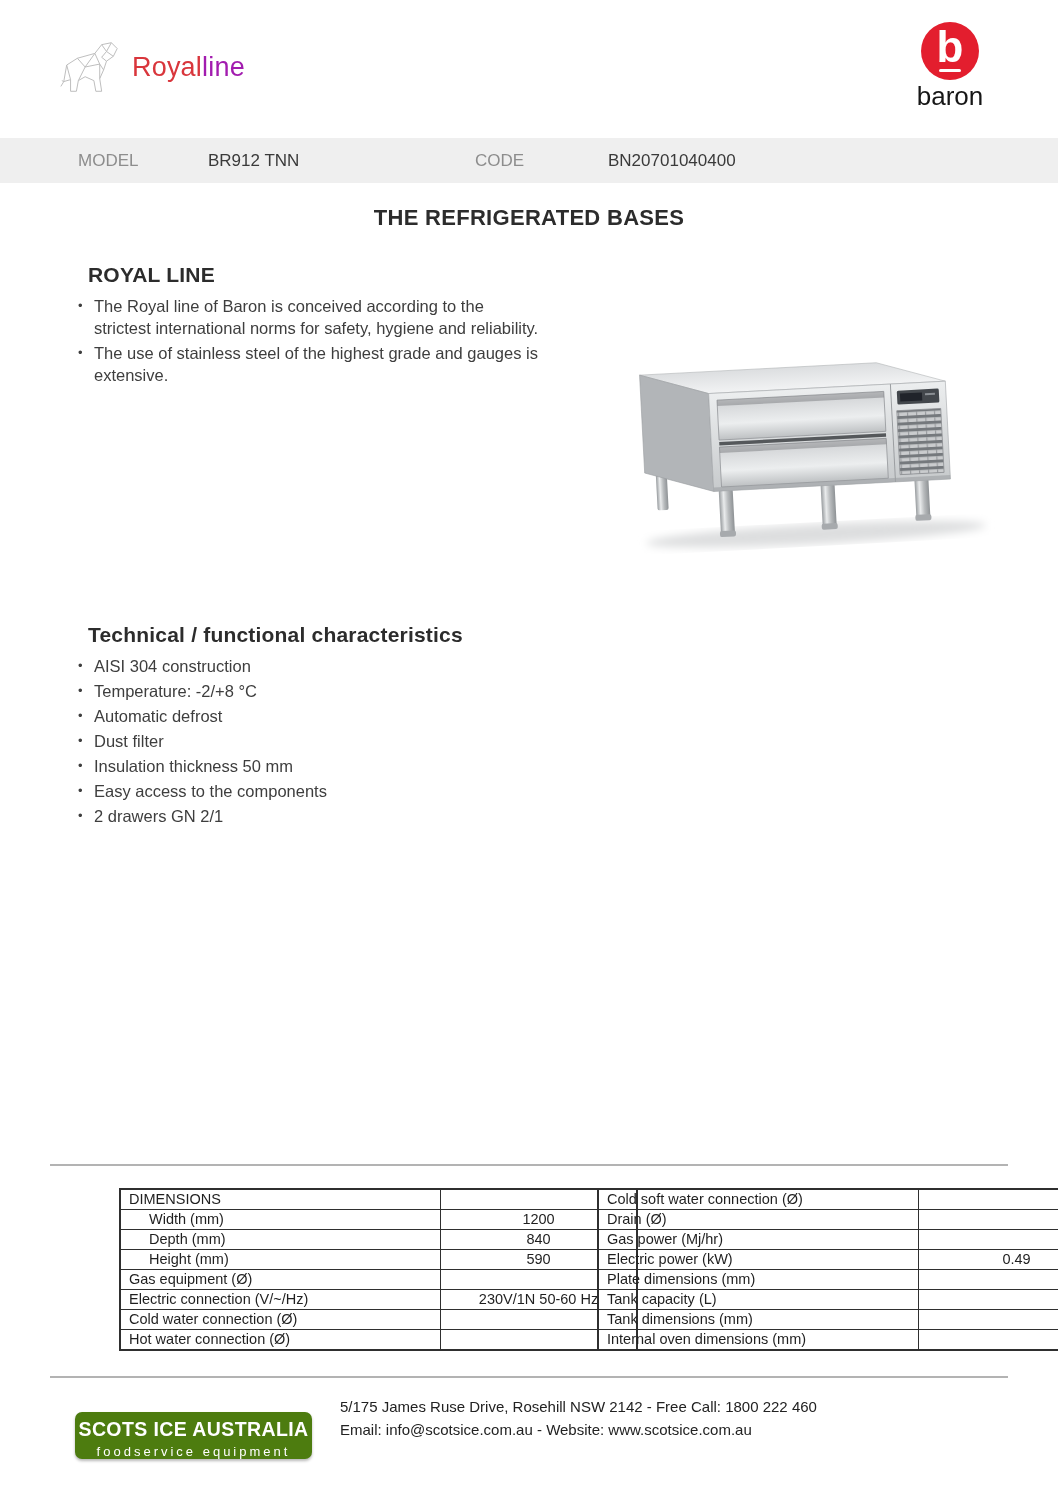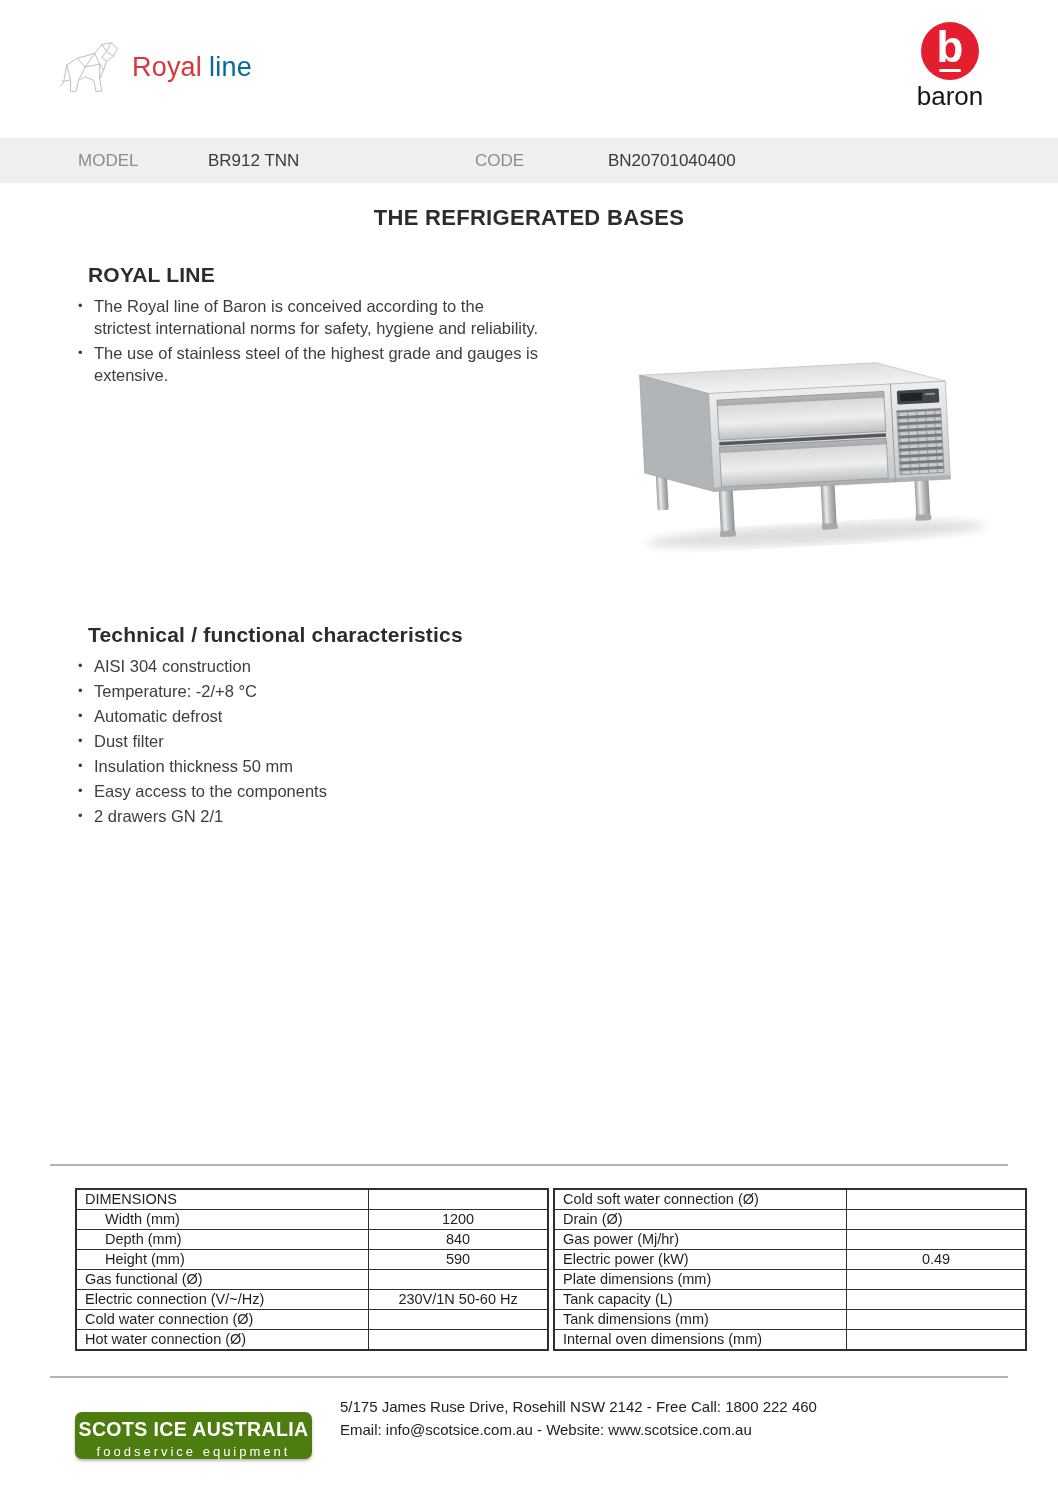--- a/index.html
+++ b/index.html
@@ -7,21 +7,21 @@
   .page {
     position:relative; width:1058px; height:1497px; margin:0 auto;
     background:#ffffff; overflow:hidden;
     font-family:"Liberation Sans", sans-serif; color:#3a3a3a;
   }
 
   
   .royal-logo { position:absolute; left:56px; top:36px; display:flex; align-items:center; }
   .royal-text { font-size:27px; margin-left:8px; letter-spacing:0.2px; }
   .royal-word1 { color:#d9363c; }
-  .royal-word2 { color:#0369a1; margin-left:7px; }
+  .royal-word2 { color:#a21caf; margin-left:0; }
 
   .baron-logo { position:absolute; right:60px; top:22px; width:96px; text-align:center; }
   .baron-circle { width:58px; height:58px; border-radius:50%; background:#e31e2e; margin:0 auto; position:relative; }
   .baron-b { position:absolute; top:-4px; left:50%; transform:translateX(-50%);
              color:#fff; font-size:44px; font-weight:bold; line-height:58px; }
   .baron-underline { position:absolute; bottom:8px; left:50%; transform:translateX(-50%);
              width:22px; height:3px; background:#fff; border-radius:2px; }
   .baron-name { font-size:26px; color:#161616; margin-top:1px; }
 
   
@@ -46,23 +46,23 @@
 
   
   .product { position:absolute; left:616px; top:336px; width:400px; height:218px; }
 
   
   .divider { position:absolute; left:50px; width:958px; height:2px; background:#b3b3b3; }
   .divider-1 { top:1164px; }
   .divider-2 { top:1376px; }
 
   
-  .spec-table { position:absolute; top:1188px; width:474px; border-collapse:collapse;
+  .spec-table { position:absolute; top:1188px; width:519px; border-collapse:collapse;
                 table-layout:fixed; font-size:14.5px; color:#1f1f1f;
-                border:2px solid #2f2f2f; }
+                border:2px solid #2f2f2f;margin-left:44px; }
   .spec-left  { left:75px; }
   .spec-right { left:553px; }
   .spec-table td { border:1px solid #2f2f2f; height:19.3px; line-height:19px;
                    padding:0 8px; white-space:nowrap; overflow:hidden; }
   .spec-table td.label { width:62%; text-align:left; }
   .spec-table td.value { text-align:center; }
   .spec-table td.indent { padding-left:28px; }
 
   
   .footer-badge { position:absolute; left:75px; top:1412px; width:237px; height:47px;
@@ -207,21 +207,21 @@
         </tr>
         <tr>
           <td class="label indent">Depth (mm)</td>
           <td class="value">840</td>
         </tr>
         <tr>
           <td class="label indent">Height (mm)</td>
           <td class="value">590</td>
         </tr>
         <tr>
-          <td class="label">Gas functional (Ø)</td>
+          <td class="label">Gas equipment (Ø)</td>
           <td class="value"></td>
         </tr>
         <tr>
           <td class="label">Electric connection (V/~/Hz)</td>
           <td class="value">230V/1N 50-60 Hz</td>
         </tr>
         <tr>
           <td class="label">Cold water connection (Ø)</td>
           <td class="value"></td>
         </tr>

